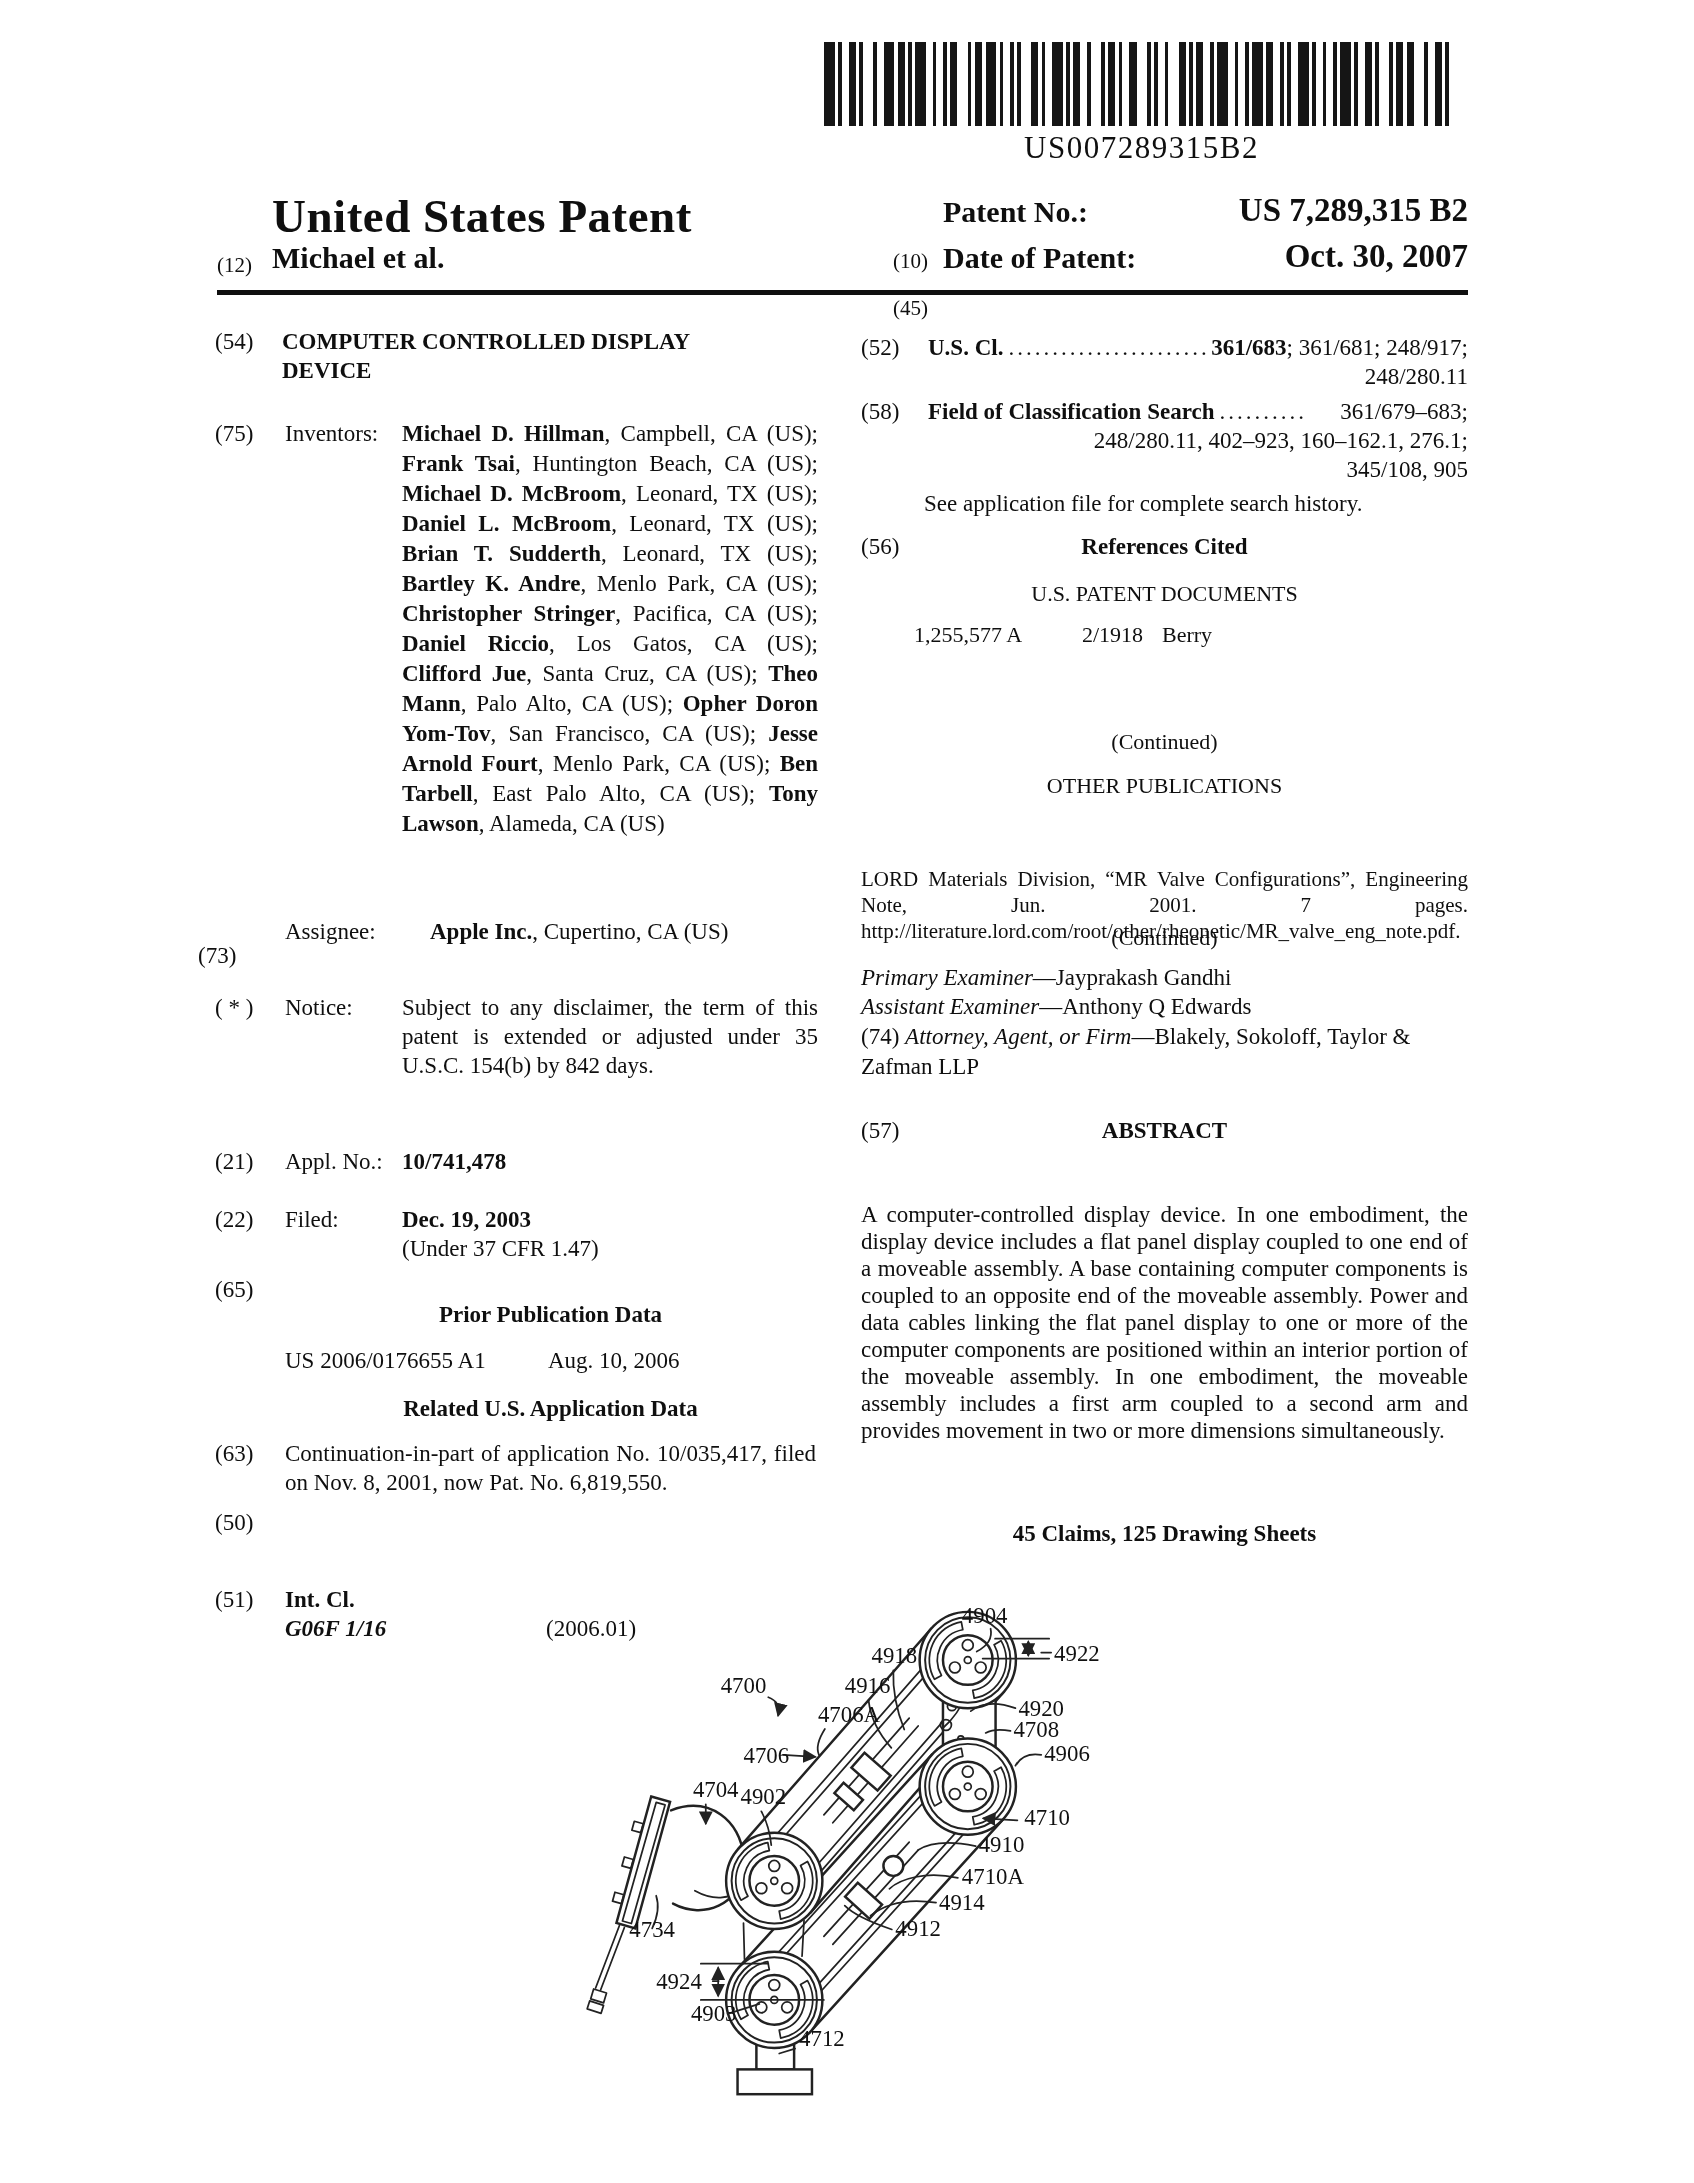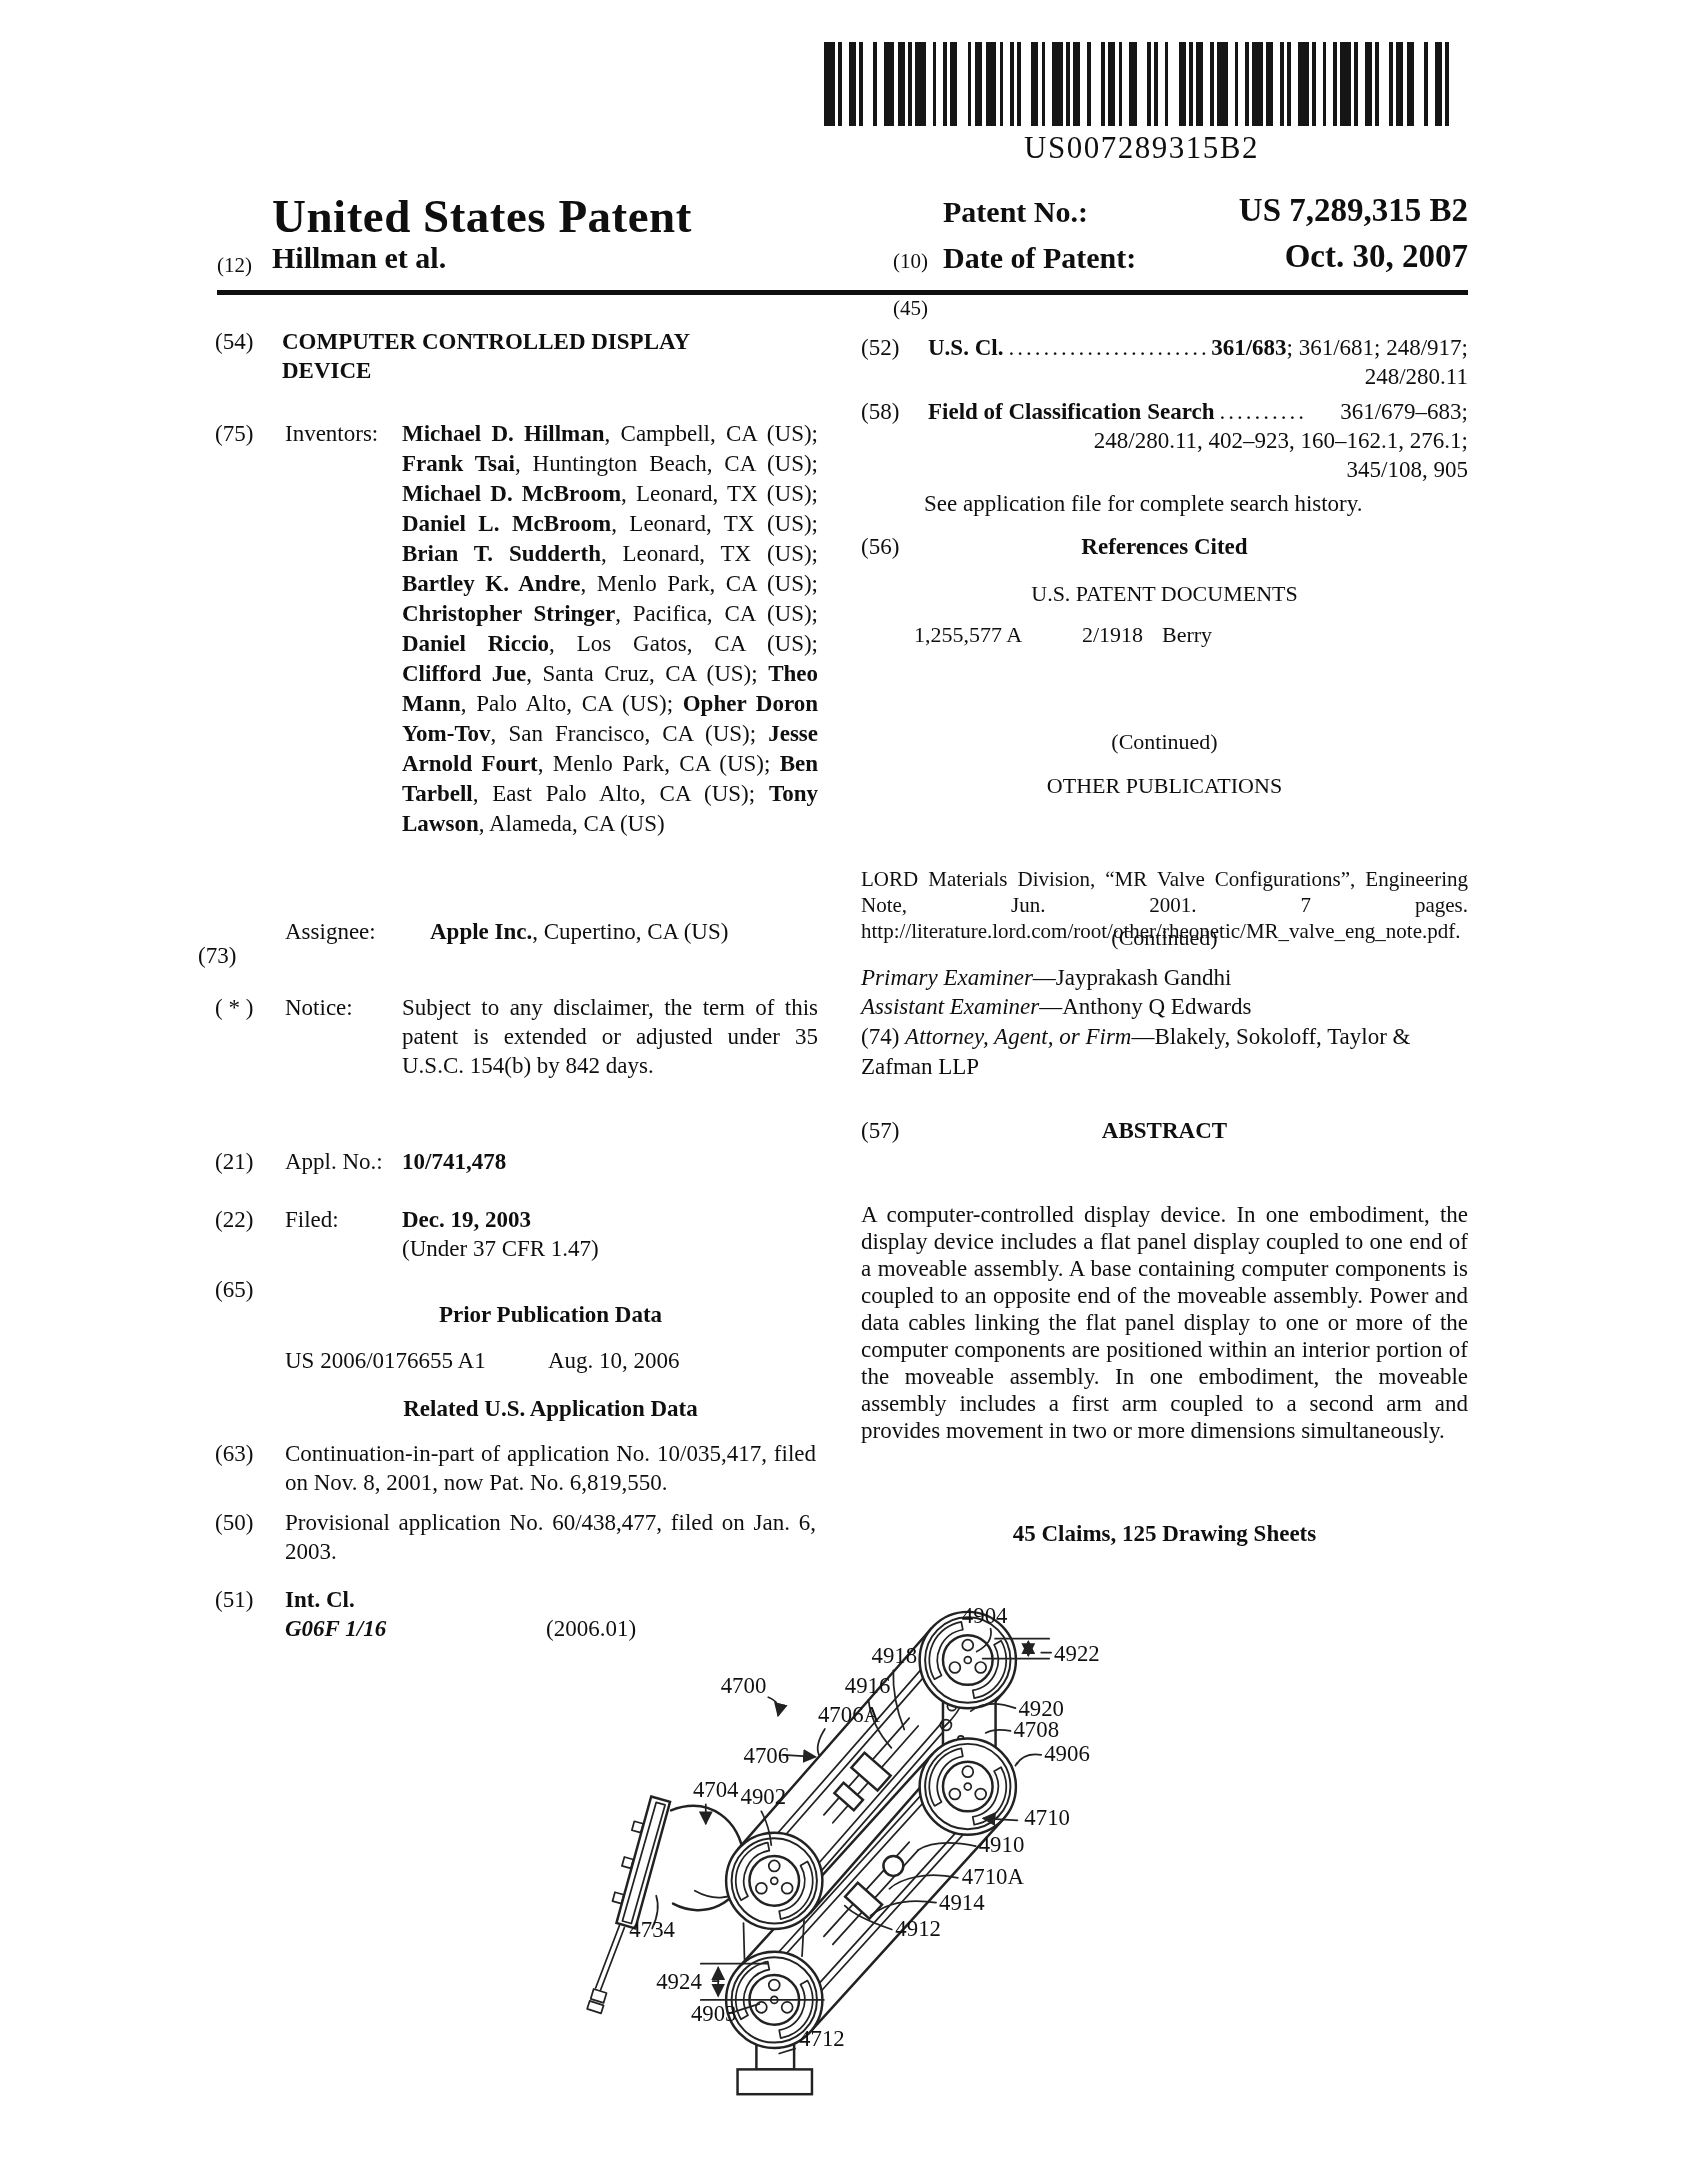--- a/index.html
+++ b/index.html
@@ -150,21 +150,21 @@
         <i class="bar" style="flex: 2 0 0px;"></i>
         <i style="flex: 1 0 0px;"></i>
         <i class="bar" style="flex: 1 0 0px;"></i>
         <i style="flex: 3 0 0px;"></i>
       </div>
   </div>
   <div class="abs bc-text ctr" style="left:824px;top:130px;width:635px;">US007289315B2</div>
 
   <div class="abs t42" style="left:217px;top:204px;">(12)</div>
   <div class="abs hdr-title" style="left:272px;top:189px;">United States Patent</div>
-  <div class="abs hdr-sub" style="left:272px;top:241px;">Hillman et al.</div>
+  <div class="abs hdr-sub" style="left:272px;top:241px;">Michael et al.</div>
 
   <div class="abs t42" style="left:893px;top:200px;">(10)</div>
   <div class="abs hdr-sub" style="left:943px;top:195px;">Patent No.:</div>
   <div class="abs hdr-val rt" style="left:1092px;top:192px;width:376px;">US 7,289,315 B2</div>
   <div class="abs t42" style="left:893px;top:247px;">(45)</div>
   <div class="abs hdr-sub" style="left:943px;top:241px;">Date of Patent:</div>
   <div class="abs hdr-val rt" style="left:1191px;top:238px;width:277px;">Oct. 30, 2007</div>
 
   <div class="rule" style="left:217px;top:290px;width:1251px;height:4.5px;"></div>
 
@@ -196,21 +196,20 @@
   <div class="abs t47 b ctr" style="left:285px;top:1300px;width:531px;">Prior Publication Data</div>
   <div class="abs t47" style="left:285px;top:1346px;">US 2006/0176655 A1</div>
   <div class="abs t47" style="left:548px;top:1346px;">Aug. 10, 2006</div>
 
   <div class="abs t47 b ctr" style="left:285px;top:1394px;width:531px;">Related U.S. Application Data</div>
 
   <div class="abs t47" style="left:215px;top:1439px;">(63)</div>
   <div class="abs t47 just" style="left:285px;top:1439px;width:531px;">Continuation-in-part of application No. 10/035,417, filed on Nov. 8, 2001, now Pat. No. 6,819,550.</div>
 
   <div class="abs t47" style="left:215px;top:1508px;">(50)</div>
-  <div class="abs t47 just" style="left:285px;top:1508px;width:531px;">Provisional application No. 60/438,477, filed on Jan. 6, 2003.</div>
 
   <div class="abs t47" style="left:215px;top:1585px;">(51)</div>
   <div class="abs t47 b" style="left:285px;top:1585px;">Int. Cl.</div>
   <div class="abs t47 bi" style="left:285px;top:1614px;">G06F 1/16</div>
   <div class="abs t47" style="left:546px;top:1614px;">(2006.01)</div>
 
   <div class="abs t47" style="left:861px;top:333px;">(52)</div>
   <div class="abs t47" style="left:928px;top:333px;width:540px;">
     <span class="flexline">
         <span class="b nowrap">U.S. Cl.</span>

